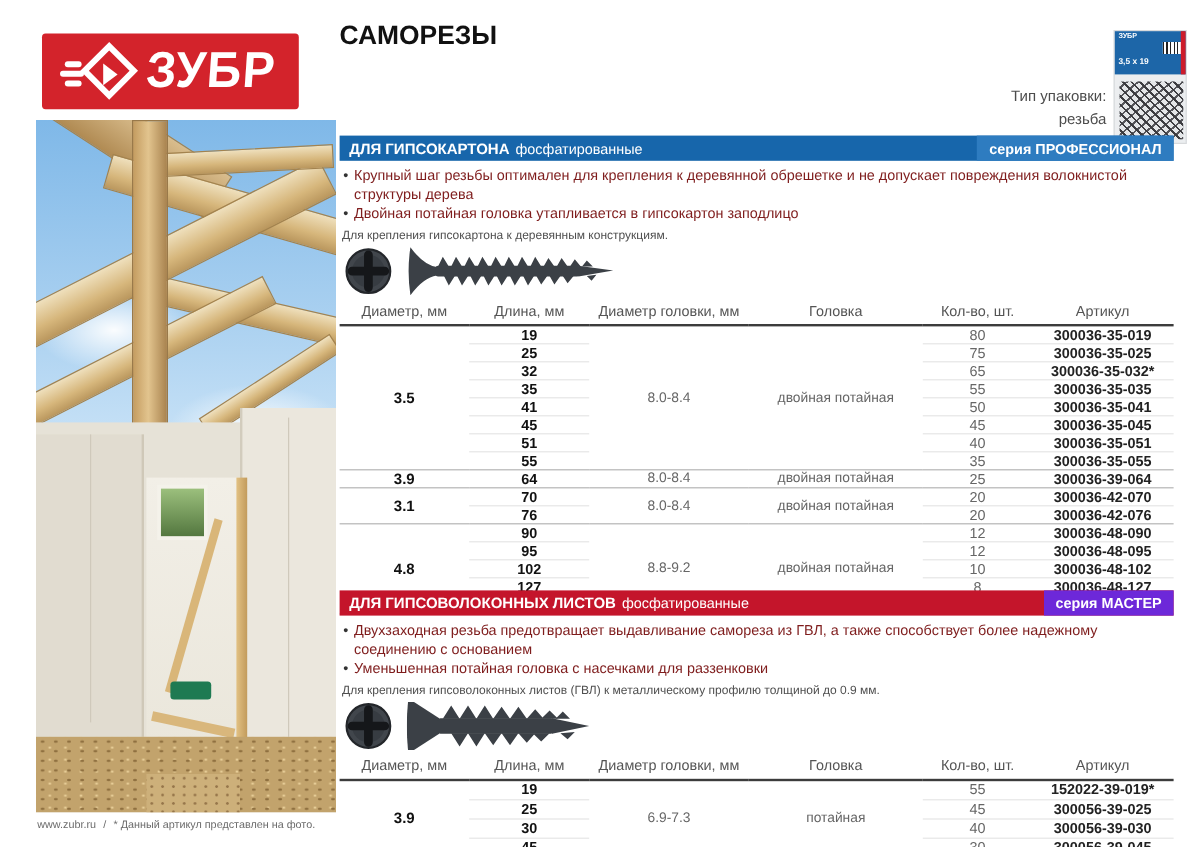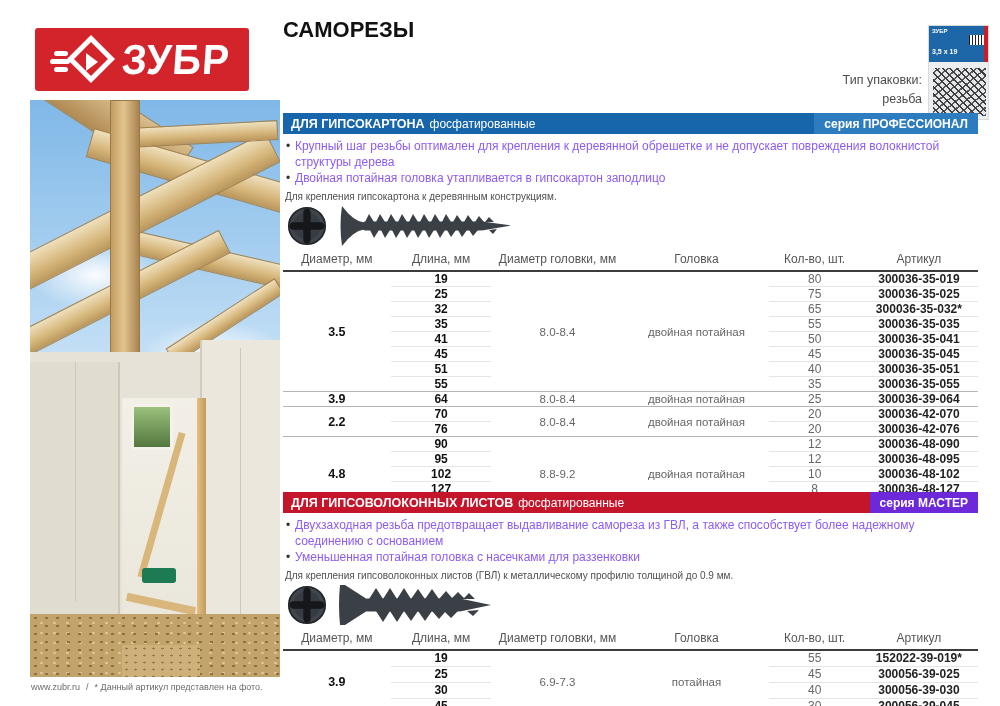--- a/index.html
+++ b/index.html
@@ -89,21 +89,21 @@
 
   
   .section { position:absolute; left:283px; width:695px; }
   .sec1 { top:113px; } .sec2 { top:492px; }
   .bar { display:flex; justify-content:space-between; align-items:stretch; height:21px; color:#fff; }
   .bar-left { align-self:center; padding-left:8px; font-size:12.5px; white-space:nowrap; }
   .bar-title { font-weight:bold; }
   .bar-sub { font-weight:normal; margin-left:5px; font-size:12px; }
   .series-box { display:flex; align-items:center; padding:0 10px; font-weight:bold; font-size:12px; white-space:nowrap; }
   ul.bullets { margin:4px 0 0 1px; list-style:none; }
-  ul.bullets li { position:relative; padding-left:11px; font-size:12px; color:#8b5cf6; line-height:16px; }
+  ul.bullets li { position:relative; padding-left:11px; font-size:12px; color:#7f1d1d; line-height:16px; }
   ul.bullets li::before { content:"•"; position:absolute; left:2px; top:0; color:#333; }
   .caption { margin:5px 0 0 2px; font-size:10px; color:#4f4f4f; }
   .screw-row { display:flex; align-items:center; gap:12px; height:46px; margin:1px 0 0 4px; }
 
   
   table { width:100%; border-collapse:collapse; table-layout:fixed; border-bottom:1px solid #c9c9c9; }
   th { font-weight:normal; font-size:12px; color:#555; padding:3px 0 4px; border-bottom:2px solid #3c3c3c; }
   td { font-size:12px; text-align:center; padding:0; }
   .t1 td { height:15px; } .t2 td { height:16px; }
   td.c-dia { font-weight:bold; font-size:12.5px; color:#111; }
@@ -274,21 +274,21 @@
           </tr>
           <tr class="group-start">
             <td class="c-dia">3.9</td>
             <td class="c-len">64</td>
             <td class="c-headd">8.0-8.4</td>
             <td class="c-head">двойная потайная</td>
             <td class="c-qty">25</td>
             <td class="c-sku">300036-39-064</td>
           </tr>
           <tr class="group-start">
-            <td class="c-dia" rowspan="2">2.2</td>
+            <td class="c-dia" rowspan="2">3.1</td>
             <td class="c-len mid">70</td>
             <td class="c-headd" rowspan="2">8.0-8.4</td>
             <td class="c-head" rowspan="2">двойная потайная</td>
             <td class="c-qty mid">20</td>
             <td class="c-sku mid">300036-42-070</td>
           </tr>
           <tr>
             <td class="c-len">76</td>
             <td class="c-qty">20</td>
             <td class="c-sku">300036-42-076</td>

